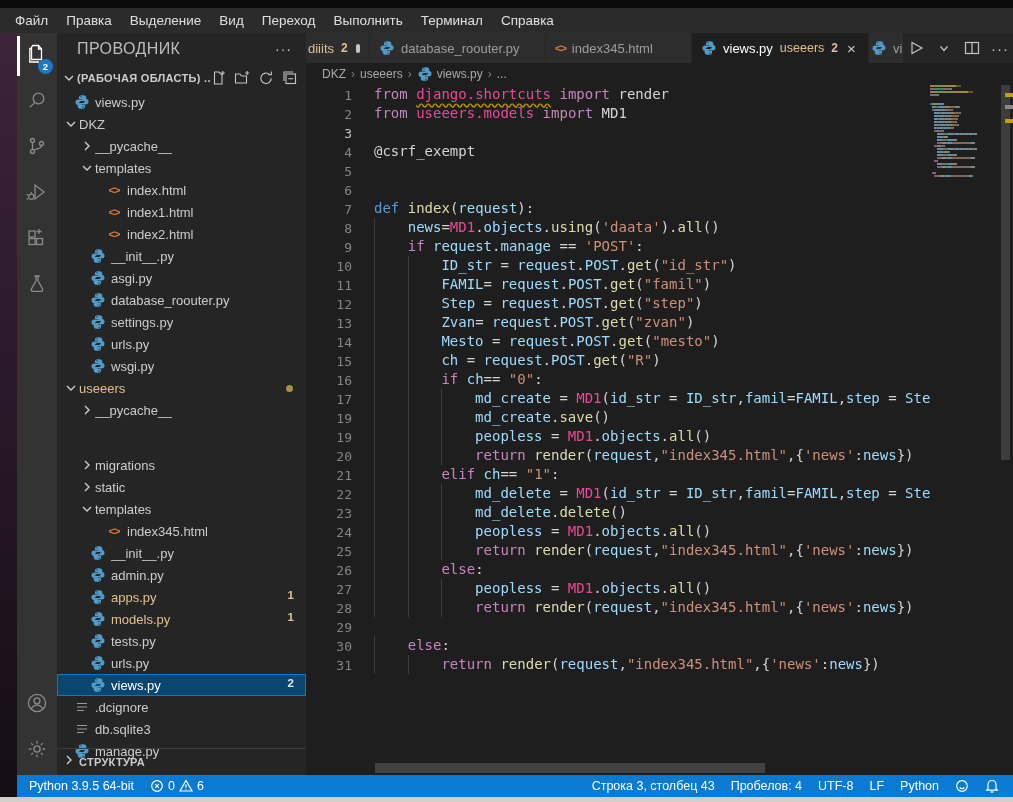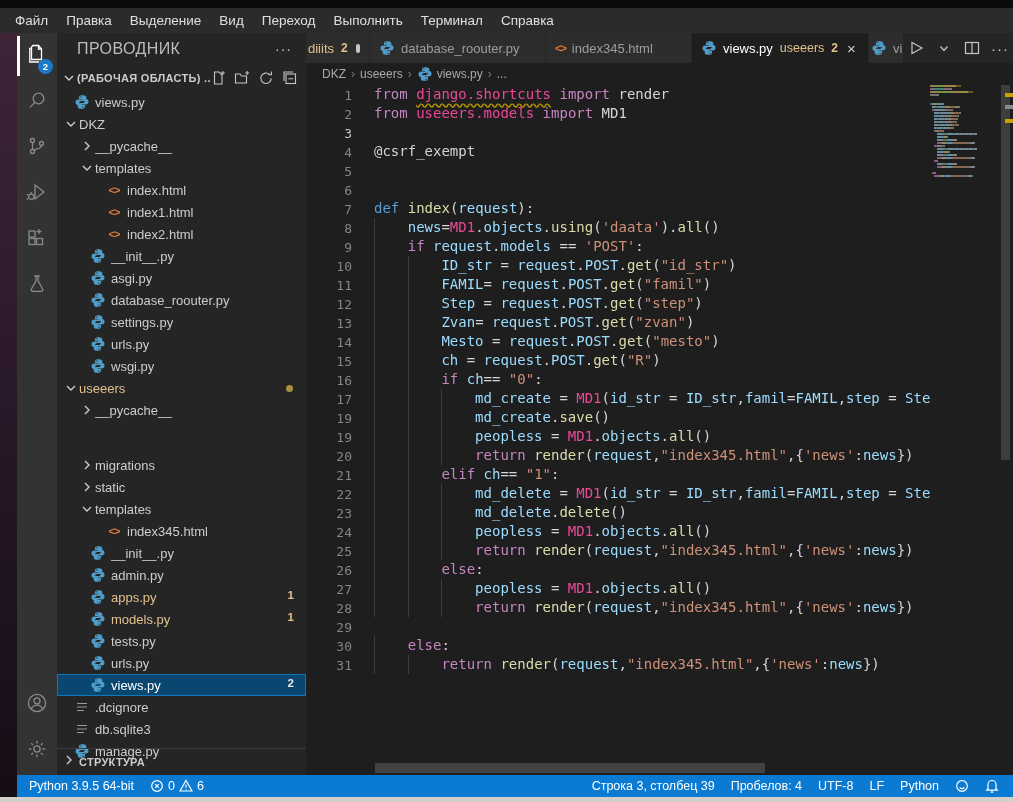--- a/index.html
+++ b/index.html
@@ -605,21 +605,21 @@
       </div>
     <div id="code-area">
         <div class="cline"><span class="num">1</span><span class="ctext"><span class="tk-k">from</span><span class="tk-p"> </span><span class="tk-cl sq">django.shortcuts</span><span class="tk-p"> </span><span class="tk-k">import</span><span class="tk-p"> render</span></span></div>
         <div class="cline"><span class="num">2</span><span class="ctext"><span class="tk-k">from</span><span class="tk-p"> </span><span class="tk-cl">useeers.models</span><span class="tk-p"> </span><span class="tk-k">import</span><span class="tk-p"> MD1</span></span></div>
         <div class="cline current"><span class="num">3</span></div>
         <div class="cline"><span class="num">4</span><span class="ctext"><span class="tk-p">@csrf_exempt</span></span></div>
         <div class="cline"><span class="num">5</span><span class="ctext"></span></div>
         <div class="cline"><span class="num">6</span><span class="ctext"></span></div>
         <div class="cline"><span class="num">7</span><span class="ctext"><span class="tk-d">def</span><span class="tk-p"> </span><span class="tk-fn">index</span><span class="tk-p">(</span><span class="tk-v">request</span><span class="tk-p">):</span></span></div>
         <div class="cline"><span class="num">8</span><span class="ctext"><span class="ig"></span><span class="tk-v">news</span><span class="tk-p">=</span><span class="tk-cl">MD1</span><span class="tk-p">.</span><span class="tk-v">objects</span><span class="tk-p">.</span><span class="tk-fn">using</span><span class="tk-p">(</span><span class="tk-s">'daata'</span><span class="tk-p">).</span><span class="tk-fn">all</span><span class="tk-p">()</span></span></div>
-        <div class="cline"><span class="num">9</span><span class="ctext"><span class="ig"></span><span class="tk-k">if</span><span class="tk-p"> </span><span class="tk-v">request</span><span class="tk-p">.</span><span class="tk-v">models</span><span class="tk-p"> == </span><span class="tk-s">'POST'</span><span class="tk-p">:</span></span></div>
+        <div class="cline"><span class="num">9</span><span class="ctext"><span class="ig"></span><span class="tk-k">if</span><span class="tk-p"> </span><span class="tk-v">request</span><span class="tk-p">.</span><span class="tk-v">manage</span><span class="tk-p"> == </span><span class="tk-s">'POST'</span><span class="tk-p">:</span></span></div>
         <div class="cline"><span class="num">10</span><span class="ctext"><span class="ig"></span><span class="ig"></span><span class="tk-v">ID_str</span><span class="tk-p"> = </span><span class="tk-v">request</span><span class="tk-p">.</span><span class="tk-v">POST</span><span class="tk-p">.</span><span class="tk-fn">get</span><span class="tk-p">(</span><span class="tk-s">"id_str"</span><span class="tk-p">)</span></span></div>
         <div class="cline"><span class="num">11</span><span class="ctext"><span class="ig"></span><span class="ig"></span><span class="tk-v">FAMIL</span><span class="tk-p">= </span><span class="tk-v">request</span><span class="tk-p">.</span><span class="tk-v">POST</span><span class="tk-p">.</span><span class="tk-fn">get</span><span class="tk-p">(</span><span class="tk-s">"famil"</span><span class="tk-p">)</span></span></div>
         <div class="cline"><span class="num">12</span><span class="ctext"><span class="ig"></span><span class="ig"></span><span class="tk-v">Step</span><span class="tk-p"> = </span><span class="tk-v">request</span><span class="tk-p">.</span><span class="tk-v">POST</span><span class="tk-p">.</span><span class="tk-fn">get</span><span class="tk-p">(</span><span class="tk-s">"step"</span><span class="tk-p">)</span></span></div>
         <div class="cline"><span class="num">13</span><span class="ctext"><span class="ig"></span><span class="ig"></span><span class="tk-v">Zvan</span><span class="tk-p">= </span><span class="tk-v">request</span><span class="tk-p">.</span><span class="tk-v">POST</span><span class="tk-p">.</span><span class="tk-fn">get</span><span class="tk-p">(</span><span class="tk-s">"zvan"</span><span class="tk-p">)</span></span></div>
         <div class="cline"><span class="num">14</span><span class="ctext"><span class="ig"></span><span class="ig"></span><span class="tk-v">Mesto</span><span class="tk-p"> = </span><span class="tk-v">request</span><span class="tk-p">.</span><span class="tk-v">POST</span><span class="tk-p">.</span><span class="tk-fn">get</span><span class="tk-p">(</span><span class="tk-s">"mesto"</span><span class="tk-p">)</span></span></div>
         <div class="cline"><span class="num">15</span><span class="ctext"><span class="ig"></span><span class="ig"></span><span class="tk-v">ch</span><span class="tk-p"> = </span><span class="tk-v">request</span><span class="tk-p">.</span><span class="tk-v">POST</span><span class="tk-p">.</span><span class="tk-fn">get</span><span class="tk-p">(</span><span class="tk-s">"R"</span><span class="tk-p">)</span></span></div>
         <div class="cline"><span class="num">16</span><span class="ctext"><span class="ig"></span><span class="ig"></span><span class="tk-k">if</span><span class="tk-p"> </span><span class="tk-v">ch</span><span class="tk-p">== </span><span class="tk-s">"0"</span><span class="tk-p">:</span></span></div>
         <div class="cline"><span class="num">17</span><span class="ctext"><span class="ig"></span><span class="ig"></span><span class="ig"></span><span class="tk-v">md_create</span><span class="tk-p"> = </span><span class="tk-cl">MD1</span><span class="tk-p">(</span><span class="tk-v">id_str</span><span class="tk-p"> = </span><span class="tk-v">ID_str</span><span class="tk-p">,</span><span class="tk-v">famil</span><span class="tk-p">=</span><span class="tk-v">FAMIL</span><span class="tk-p">,</span><span class="tk-v">step</span><span class="tk-p"> = </span><span class="tk-v">Ste</span></span></div>
         <div class="cline"><span class="num">19</span><span class="ctext"><span class="ig"></span><span class="ig"></span><span class="ig"></span><span class="tk-v">md_create</span><span class="tk-p">.</span><span class="tk-fn">save</span><span class="tk-p">()</span></span></div>
         <div class="cline"><span class="num">19</span><span class="ctext"><span class="ig"></span><span class="ig"></span><span class="ig"></span><span class="tk-v">peopless</span><span class="tk-p"> = </span><span class="tk-cl">MD1</span><span class="tk-p">.</span><span class="tk-v">objects</span><span class="tk-p">.</span><span class="tk-fn">all</span><span class="tk-p">()</span></span></div>
@@ -954,21 +954,21 @@
             <svg width="14" height="14" viewBox="0 0 14 14">
               <path d="M7 1.5L13 12H1z"></path>
               <path d="M7 5.5v3.2M7 10.3v.8"></path>
             </svg>
           </span>
           <span>6</span>
         </div>
       </div>
     <div id="sb-right">
         <div class="sb-item">
-          <span>Строка 3, столбец 39</span>
+          <span>Строка 3, столбец 43</span>
         </div>
         <div class="sb-item">
           <span>Пробелов: 4</span>
         </div>
         <div class="sb-item">
           <span>UTF-8</span>
         </div>
         <div class="sb-item">
           <span>LF</span>
         </div>

